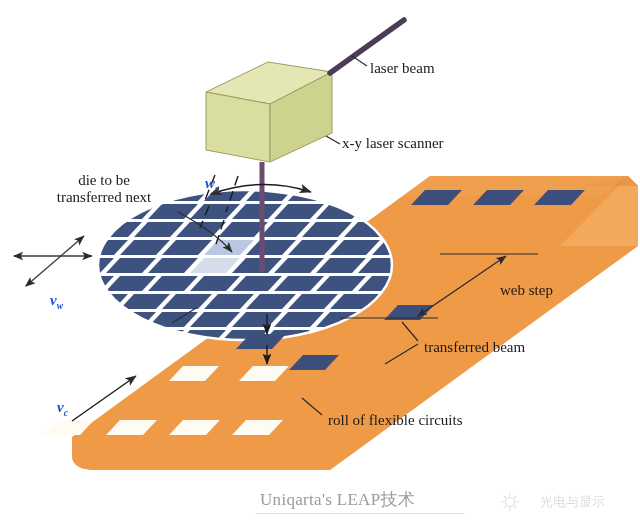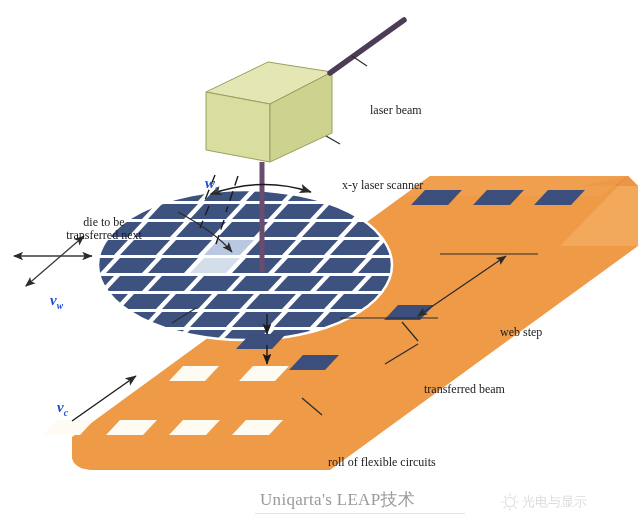--- a/index.html
+++ b/index.html
@@ -17,21 +17,21 @@
   }
   #diagram { position: absolute; left: 0; top: 0; }
 
   .lbl {
     position: absolute;
     font-family: "Liberation Serif", serif;
     color: #1a1a1a;
     white-space: nowrap;
     line-height: 1.12;
   }
-  .lbl-main { font-size: 12px; margin-top: 44px; }
+  .lbl-main { font-size: 15px; }
   .lbl-center { text-align: center; }
   .vecvar {
     font-family: "Liberation Serif", serif;
     font-style: italic;
     font-weight: bold;
     font-size: 15px;
     color: #1d4ed8;
   }
   .vecvar sub {
     font-size: 9.5px;
@@ -49,21 +49,21 @@
   }
   .caption-rule {
     position: absolute;
     height: 1px;
     background: #e2e2e2;
   }
   .wm {
     position: absolute;
     display: flex;
     align-items: center;
-    gap: 2px;
+    gap: 20px;
     opacity: .5;
   }
   .wm-text {
     font-family: "Liberation Sans", sans-serif;
     font-size: 13px;
     color: #b9b9b9;
     white-space: nowrap;
   }
 </style>
 </head>

